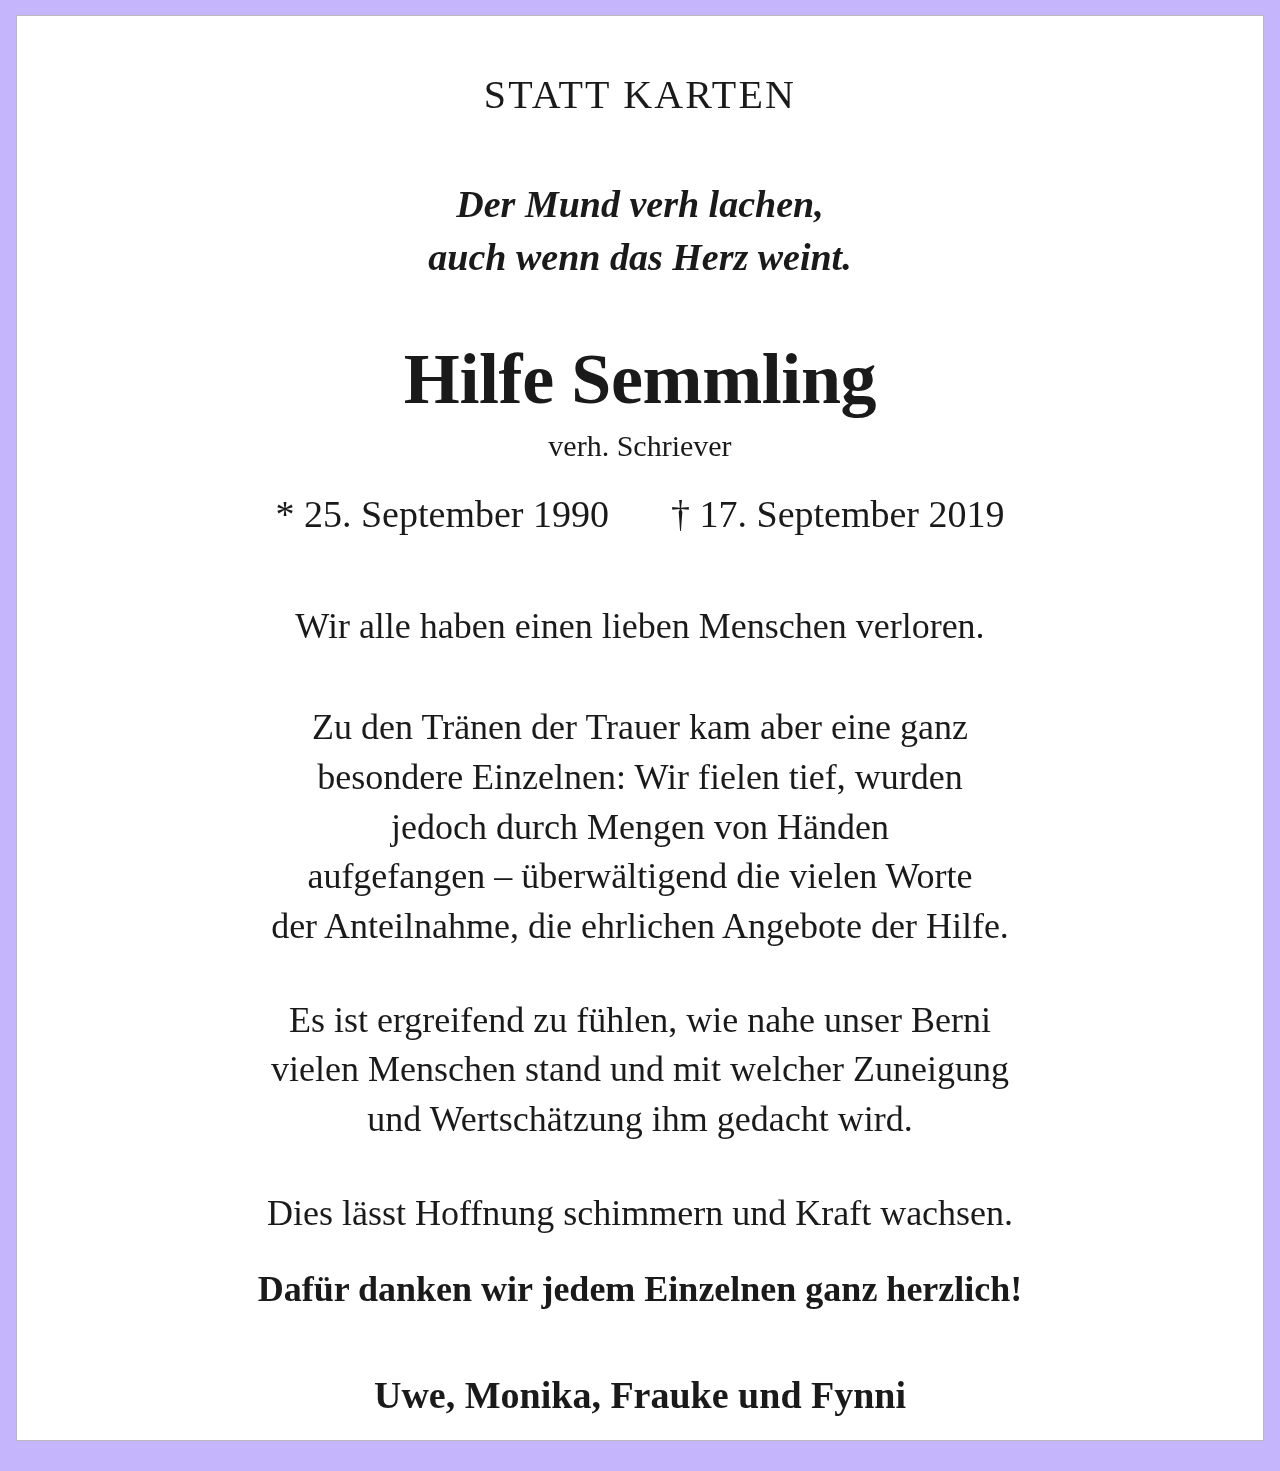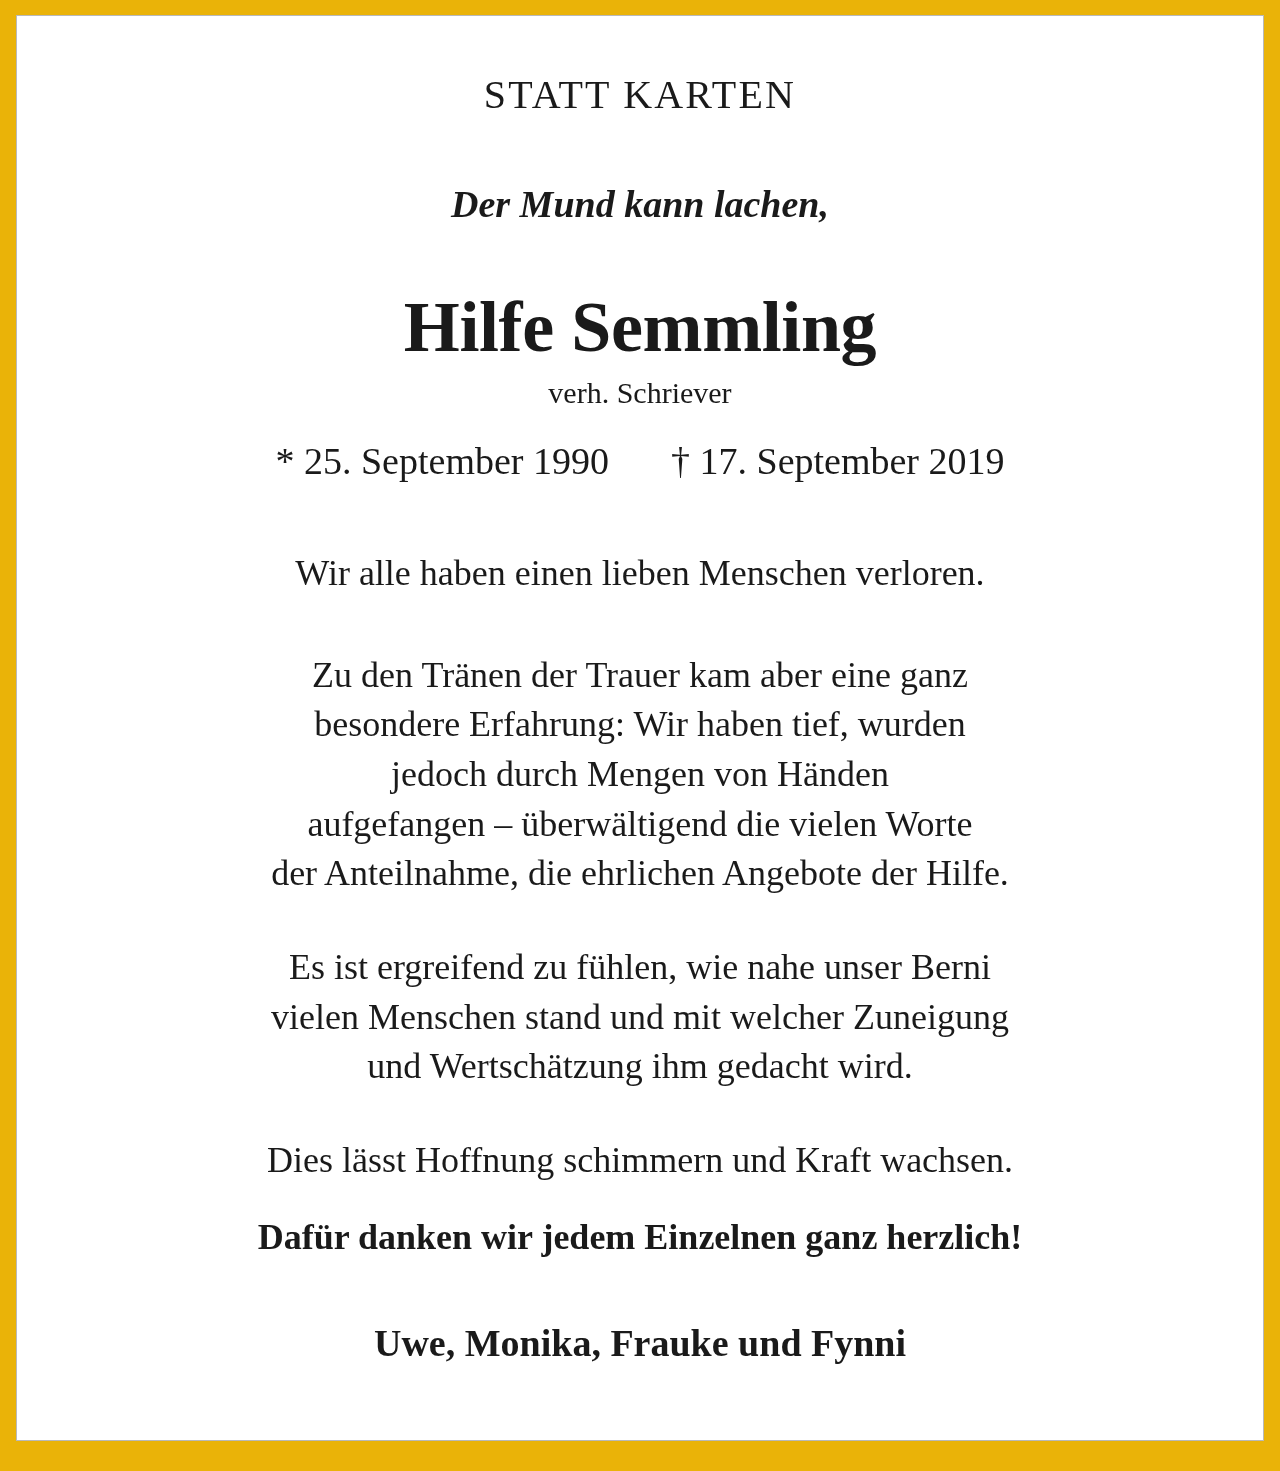--- a/index.html
+++ b/index.html
@@ -14,21 +14,21 @@
     font-family: "Liberation Serif", "DejaVu Serif", serif;
     color: #1a1a1a;
     -webkit-font-smoothing: antialiased;
   }
 
   
   .notice-frame {
     box-sizing: border-box;
     width: 1280px;
     height: 1471px;
-    background: #eab308;
+    background: #c4b5fd;
     padding: 15px 16px 30px 16px;
   }
   .notice-card {
     box-sizing: border-box;
     width: 100%;
     height: 100%;
     background: #ffffff;
     border: 1px solid #b9b9b9;
     display: flex;
     flex-direction: column;
@@ -119,38 +119,39 @@
 </style>
 </head>
 <body>
 
 <div class="notice-frame">
   <article class="notice-card">
 
     <p class="kicker">STATT KARTEN</p>
 
     <p class="epitaph">
-      <span class="line">Der Mund kann lachen,</span>
+      <span class="line">Der Mund verh lachen,</span>
+      <span class="line">auch wenn das Herz weint.</span>
     </p>
 
     <h1 class="deceased-name">Hilfe Semmling</h1>
 
     <p class="maiden-name">verh. Schriever</p>
 
     <p class="life-dates">
       <span>* 25. September 1990</span><span class="gap"></span><span>† 17. September 2019</span>
     </p>
 
     <p class="para para-intro">
       <span class="line">Wir alle haben einen lieben Menschen verloren.</span>
     </p>
 
     <p class="para para-middle">
       <span class="line">Zu den Tränen der Trauer kam aber eine ganz</span>
-      <span class="line">besondere Erfahrung: Wir haben tief, wurden</span>
+      <span class="line">besondere Einzelnen: Wir fielen tief, wurden</span>
       <span class="line">jedoch durch Mengen von Händen</span>
       <span class="line">aufgefangen – überwältigend die vielen Worte</span>
       <span class="line">der Anteilnahme, die ehrlichen Angebote der Hilfe.</span>
     </p>
 
     <p class="para para-third">
       <span class="line">Es ist ergreifend zu fühlen, wie nahe unser Berni</span>
       <span class="line">vielen Menschen stand und mit welcher Zuneigung</span>
       <span class="line">und Wertschätzung ihm gedacht wird.</span>
     </p>

